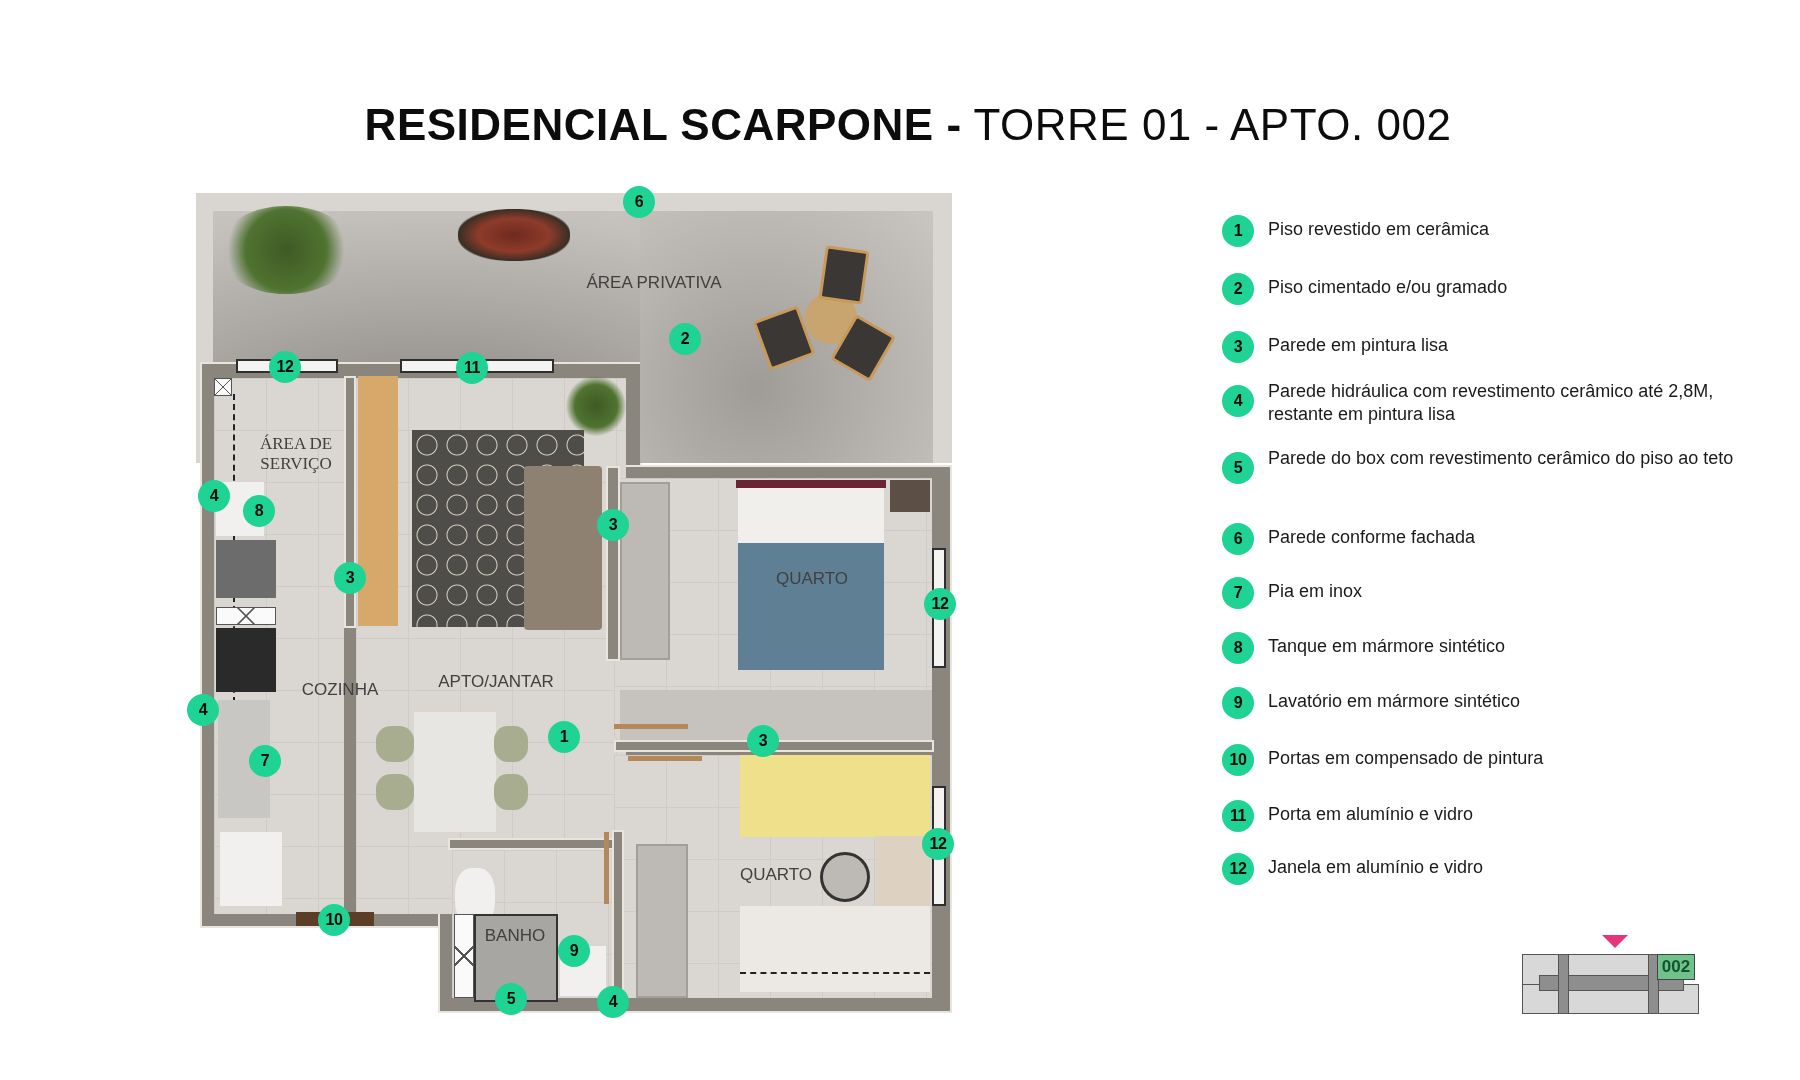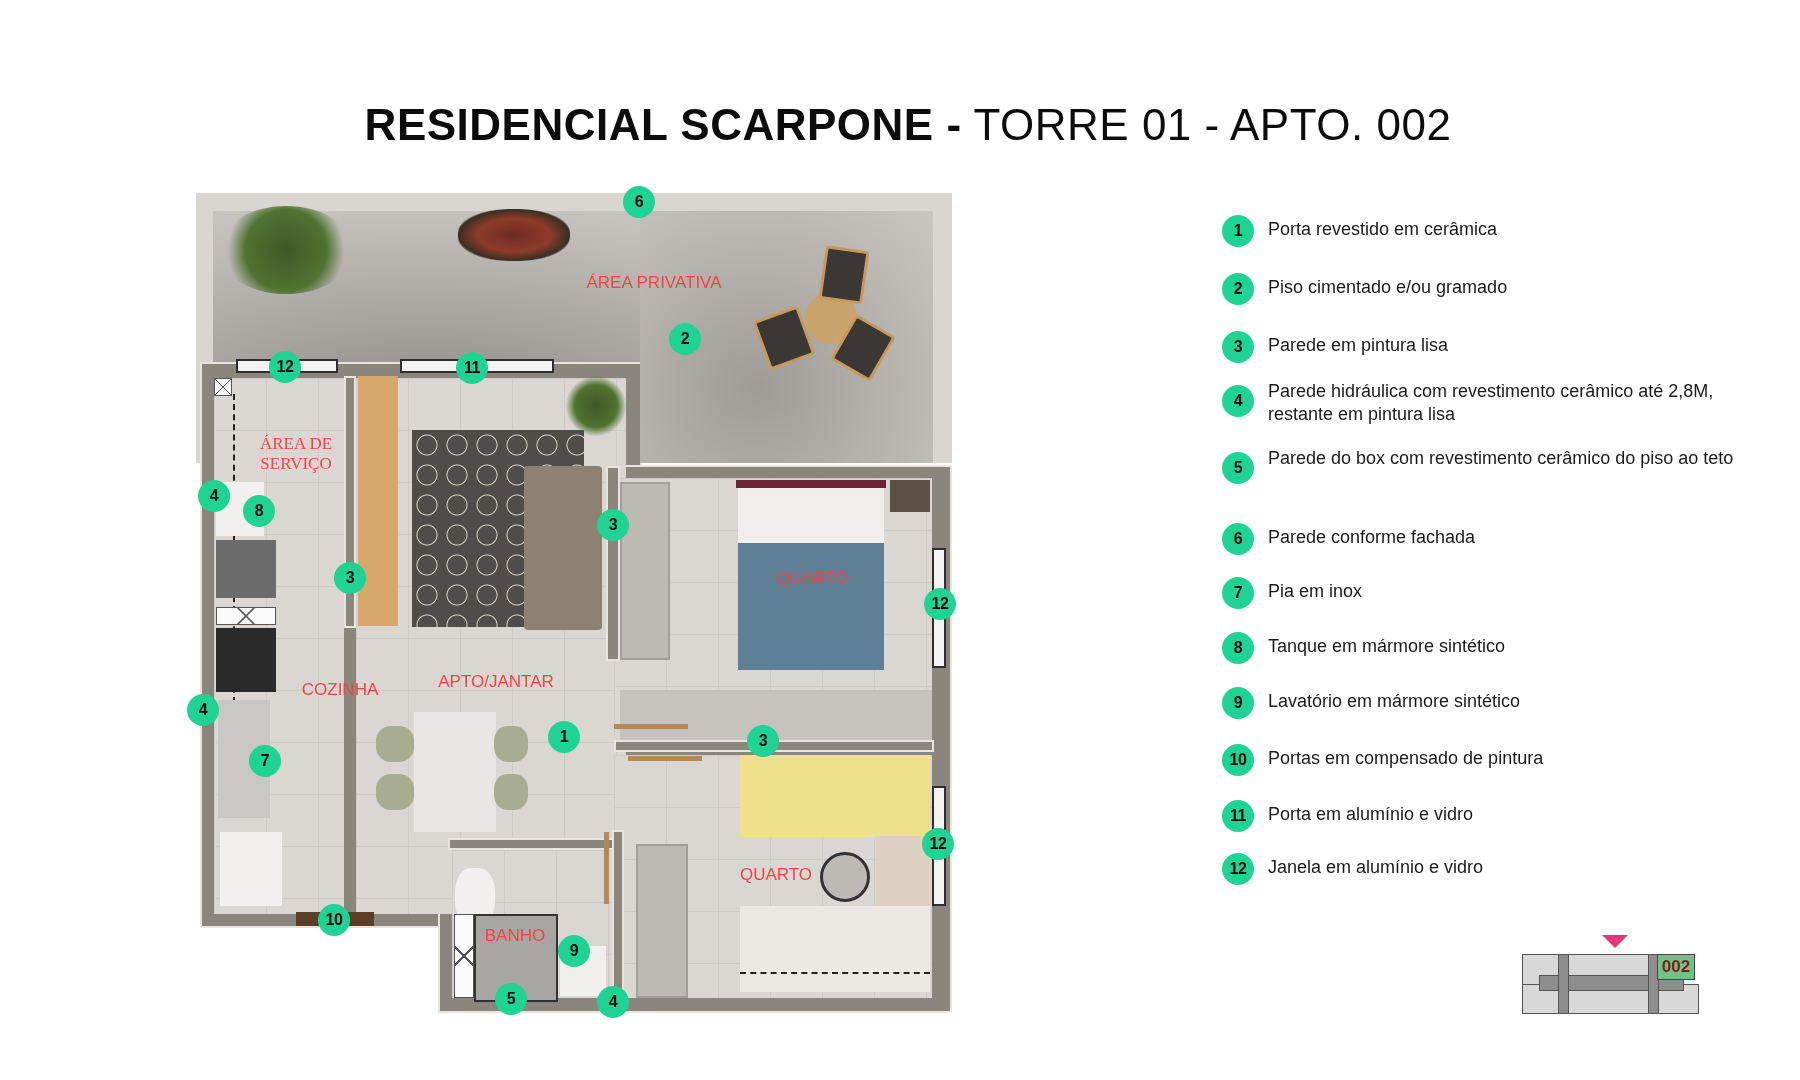--- a/index.html
+++ b/index.html
@@ -42,38 +42,38 @@
   .chair-out{background:#3a3734;border:3px solid #c79a5c;border-radius:4px;}
   .round-table{background:#c8a46e;border-radius:50%;}
   .window{background:#f3f3f2;border:2px solid #2e2e2e;}
   .door{background:#5b3e25;}
   .xbox{border:1px solid #555;background:
      linear-gradient(45deg,transparent 48%,#555 49%,#555 51%,transparent 52%),
      linear-gradient(-45deg,transparent 48%,#555 49%,#555 51%,transparent 52%),#fafafa;}
   .dashed-v{border-left:2px dashed #222;}
   .dashed-h{border-top:2px dashed #222;}
 
-  .room-label{position:absolute;font-size:17px;color:#ef4444;text-align:center;white-space:nowrap;line-height:20px;transform:translate(-50%,-50%);}
+  .room-label{position:absolute;font-size:17px;color:#404040;text-align:center;white-space:nowrap;line-height:20px;transform:translate(-50%,-50%);}
 
   .marker{position:absolute;width:32px;height:32px;border-radius:50%;background:#1ed394;color:#0d0d0d;
     font-weight:700;font-size:16px;line-height:32px;text-align:center;transform:translate(-50%,-50%);
     font-family:"Liberation Sans","DejaVu Sans",sans-serif;letter-spacing:-0.5px;}
 
   
   .legend{position:absolute;left:1222px;top:0;width:560px;}
   .legend-item{position:absolute;left:0;width:560px;}
   .legend-item .marker{left:16px;top:16px;}
   .legend-text{position:absolute;left:46px;top:3px;font-size:18px;line-height:23px;color:#1a1a1a;width:500px;}
 
   
   .keyplan{position:absolute;left:1522px;top:935px;width:175px;height:80px;}
   .kp-arrow{position:absolute;left:80px;top:0;width:0;height:0;border-left:13px solid transparent;border-right:13px solid transparent;border-top:13px solid #e83478;}
   .kp-block{position:absolute;background:#d8d8d8;border:1px solid #555;}
   .kp-core{position:absolute;background:#8e8e8e;border:1px solid #555;}
-  .kp-unit{position:absolute;background:#6fc28a;border:1px solid #444;font-weight:700;font-size:17px;line-height:24px;text-align:center;color:#7f1d1d;}
+  .kp-unit{position:absolute;background:#6fc28a;border:1px solid #444;font-weight:700;font-size:17px;line-height:24px;text-align:center;color:#14532d;}
 </style>
 </head>
 <body>
 
 <div class="title">
   <span class="bold">RESIDENCIAL SCARPONE -</span><span class="light"> TORRE 01 - APTO. 002</span>
 </div>
 
 <div class="plan">
 
@@ -181,21 +181,21 @@
     <div class="marker" style="left:334px;top:920px;">10</div>
     <div class="marker" style="left:574px;top:951px;">9</div>
     <div class="marker" style="left:511px;top:999px;">5</div>
     <div class="marker" style="left:613px;top:1002px;">4</div>
   </div>
 </div>
 
 <div class="legend">
   <div class="legend-item" style="top:215px;">
     <div class="marker">1</div>
-    <div class="legend-text">Porta revestido em cerâmica</div>
+    <div class="legend-text">Piso revestido em cerâmica</div>
   </div>
   <div class="legend-item" style="top:273px;">
     <div class="marker">2</div>
     <div class="legend-text">Piso cimentado e/ou gramado</div>
   </div>
   <div class="legend-item" style="top:331px;">
     <div class="marker">3</div>
     <div class="legend-text">Parede em pintura lisa</div>
   </div>
   <div class="legend-item" style="top:385px;">

